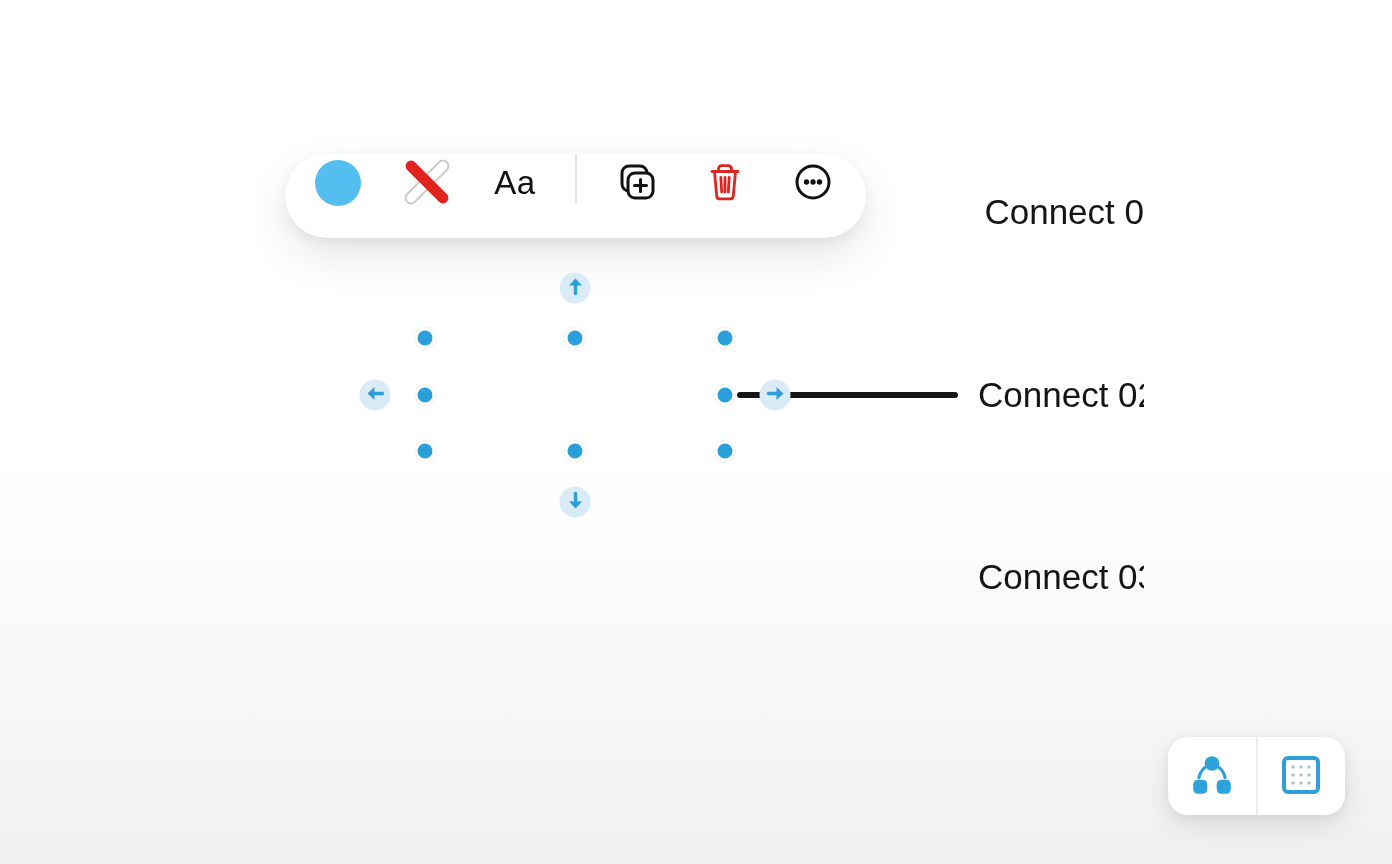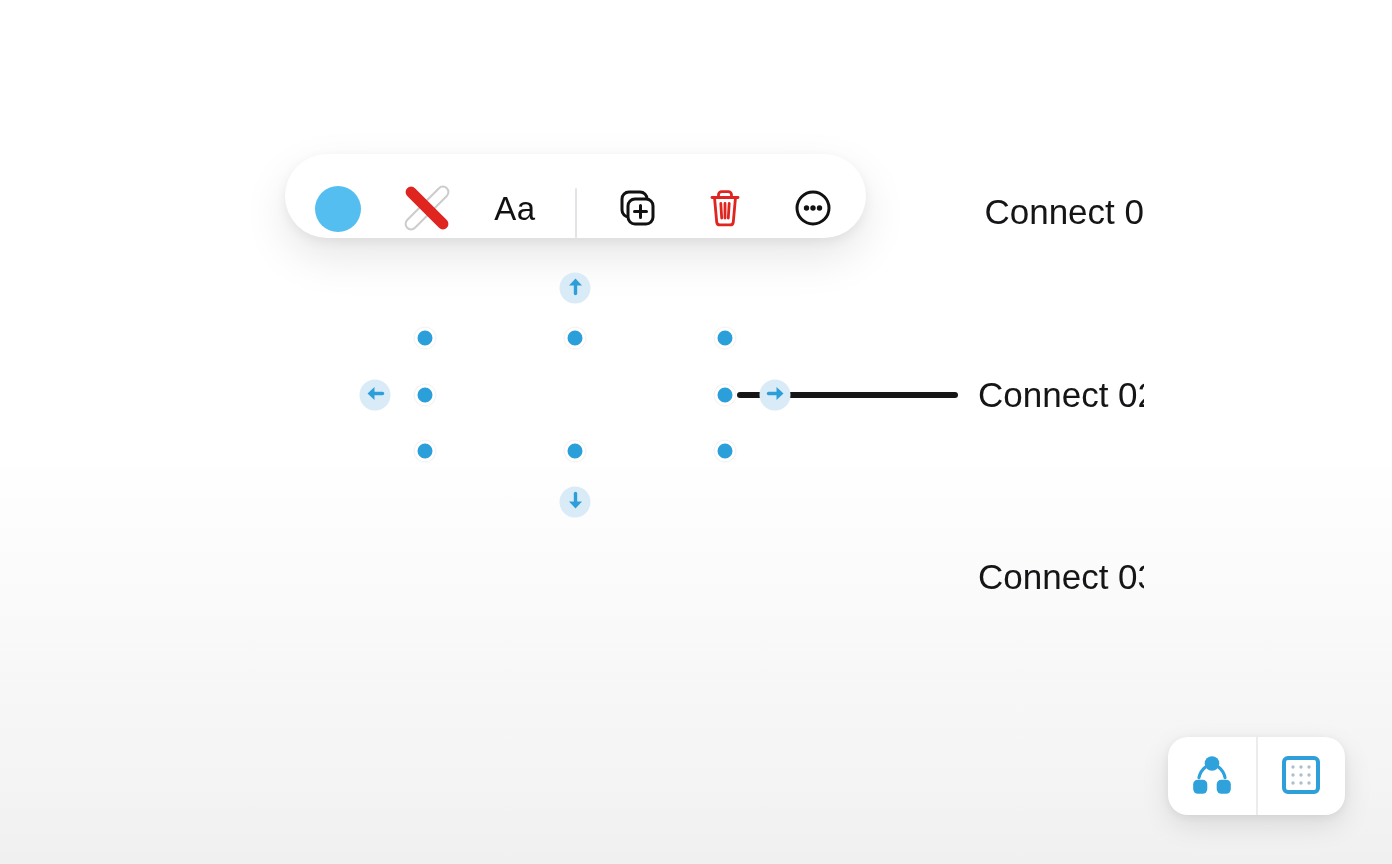--- a/index.html
+++ b/index.html
@@ -15,21 +15,21 @@
 
   
   .toolbar {
     position: absolute;
     left: 285px; top: 154px;
     width: 581px; height: 84px;
     background: #ffffff;
     border-radius: 42px;
     box-shadow: 0 18px 45px rgba(0,0,0,0.10), 0 4px 12px rgba(0,0,0,0.06);
     display: flex;
-    align-items: flex-end;
+    align-items: flex-start;
     justify-content: space-between;
     padding: 0 24px;
     box-sizing: border-box;
   }
   .tb-btn {
     width: 58px; height: 58px;
     display: flex; align-items: center; justify-content: center;
     background: transparent; border: none; padding: 0;
     cursor: pointer;
   }

